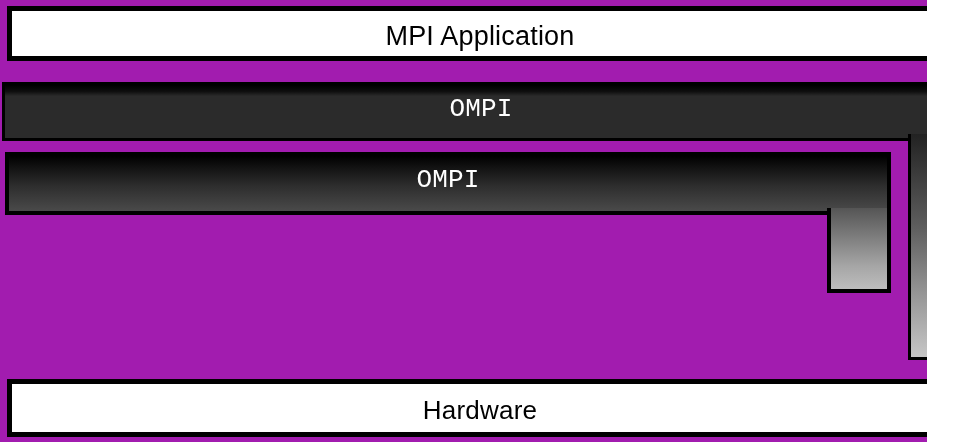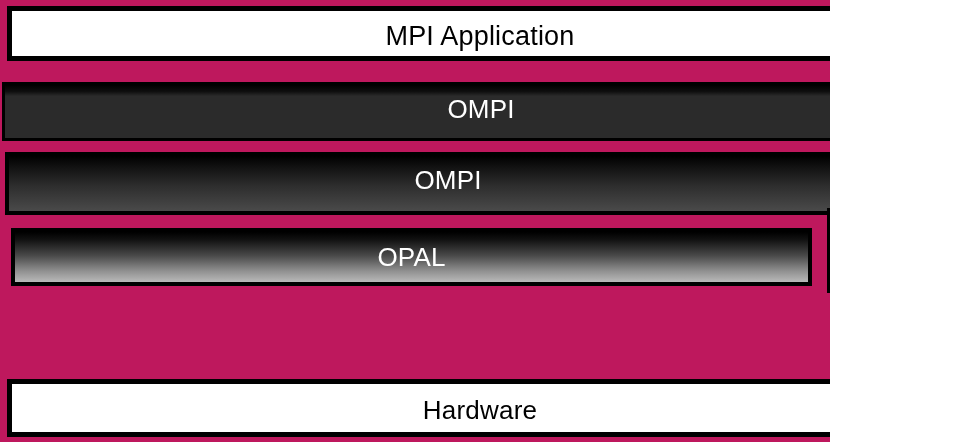--- a/index.html
+++ b/index.html
@@ -6,24 +6,25 @@
   html, body {
     margin: 0;
     padding: 0;
     background: #ffffff;
   }
   body {
     font-family: "Liberation Sans", sans-serif;
   }
   #diagram {
     position: relative;
-    width: 830px;
+    width: 915px;
     height: 442px;
-    background: #be185d;
+    background: #a21caf;
     overflow: hidden;
+    padding-left: 12px;
   }
 
   
   .box {
     position: absolute;
     box-sizing: border-box;
     border: 5px solid #000000;
   }
   .box-plain {
     background: #ffffff;
@@ -32,20 +33,21 @@
     position: absolute;
     left: 0;
     width: 100%;
     text-align: center;
     white-space: nowrap;
     font-weight: 400;
     letter-spacing: 0.2px;
   }
   .label-dark {
     color: #ffffff;
+    font-family: Liberation Mono, monospace;
   }
   .label-light {
     color: #000000;
   }
 
   
   #mpi-app {
     left: 7px;
     top: 6px;
     width: 946px;
@@ -180,22 +182,19 @@
     <div id="ompi-leg"></div>
     <span class="label label-dark">OMPI</span>
   </div>
 
   <div id="orte-wrap">
     <div id="orte-bar"></div>
     <div id="orte-leg"></div>
     <span class="label label-dark">OMPI</span>
   </div>
 
-  <div id="opal">
-    <span class="label label-dark">OPAL</span>
-  </div>
 
 
   <div class="box box-plain" id="hardware">
     <span class="label label-light">Hardware</span>
   </div>
 
 </div>
 
 </body></html>

